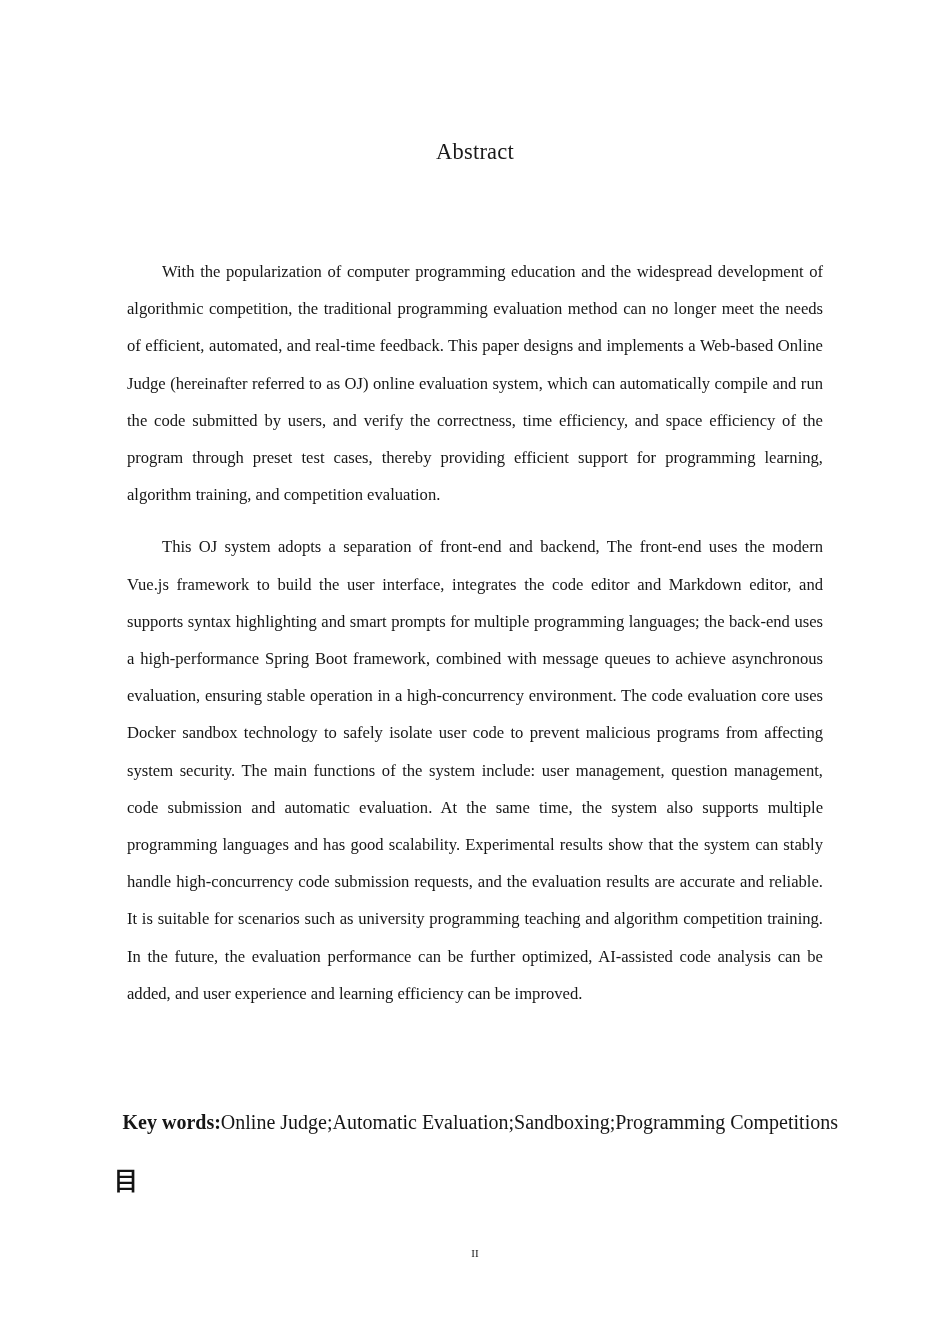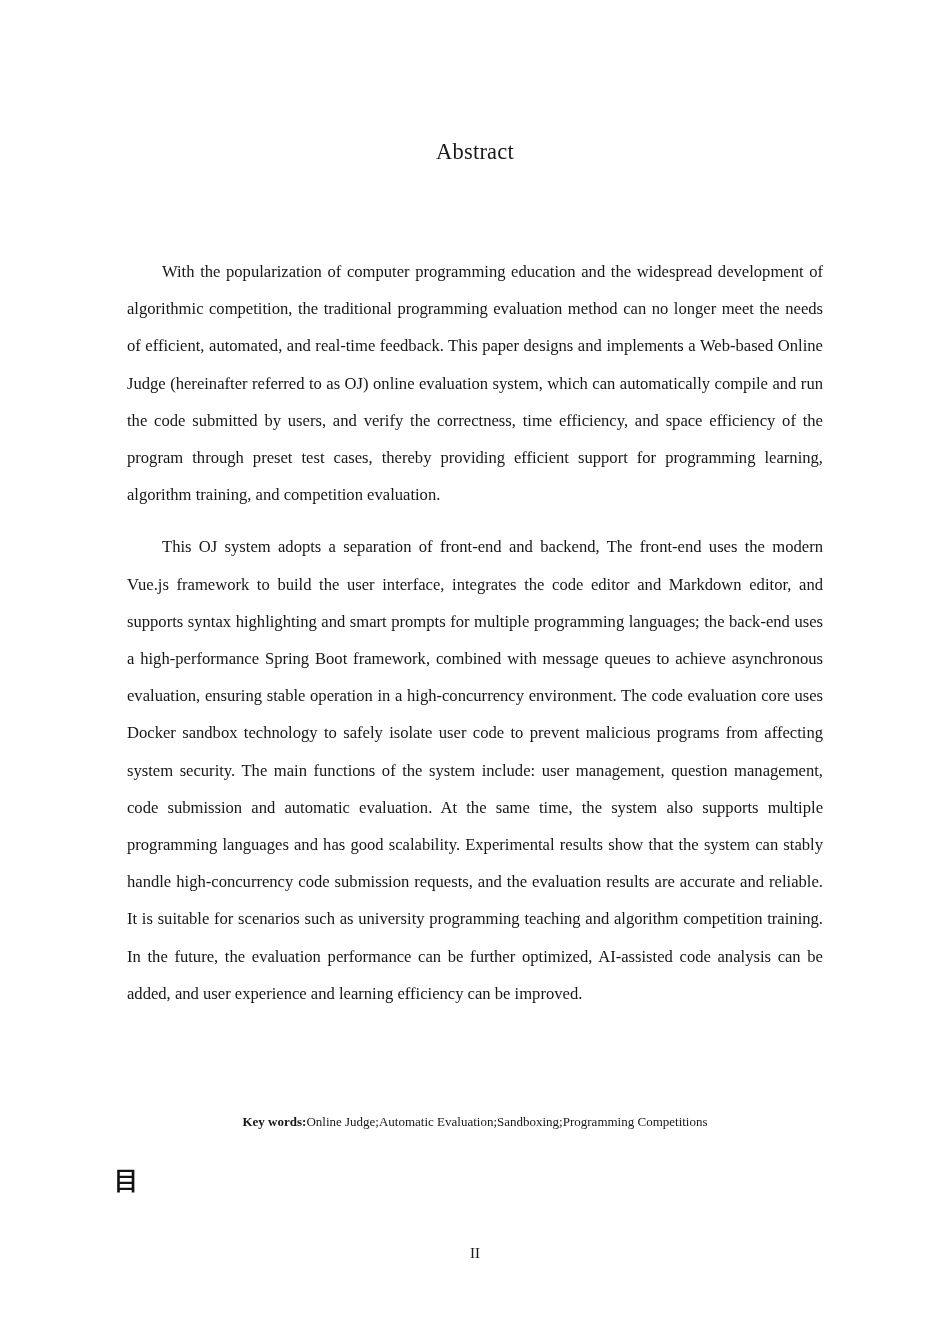--- a/index.html
+++ b/index.html
@@ -57,23 +57,23 @@
     word-spacing: 0px;
   }
   p.para:last-child { margin-bottom: 0; }
 
   
   .keywords {
     position: absolute;
     top: 1108px;
     left: 112px;
     width: 726px;
-    font-size: 13px;
+    font-size: 20px;
     line-height: 28px;
-    text-align: center;
+    text-align: right;
     color: #161616;
   }
   .keywords .kw-label {
     font-weight: bold;
   }
   .keywords .kw-value {
     font-weight: normal;
   }
 
   
@@ -88,21 +88,21 @@
     color: #131313;
   }
 
   
   .footer-pageno {
     position: absolute;
     top: 1244px;
     left: 0;
     width: 950px;
     text-align: center;
-    font-size: 15px;
+    font-size: 11px;
     line-height: 18px;
     color: #1a1a1a;
   }
 </style>
 </head>
 <body>
 
 <div class="page">
 
   <h1 class="doc-title">Abstract</h1>

